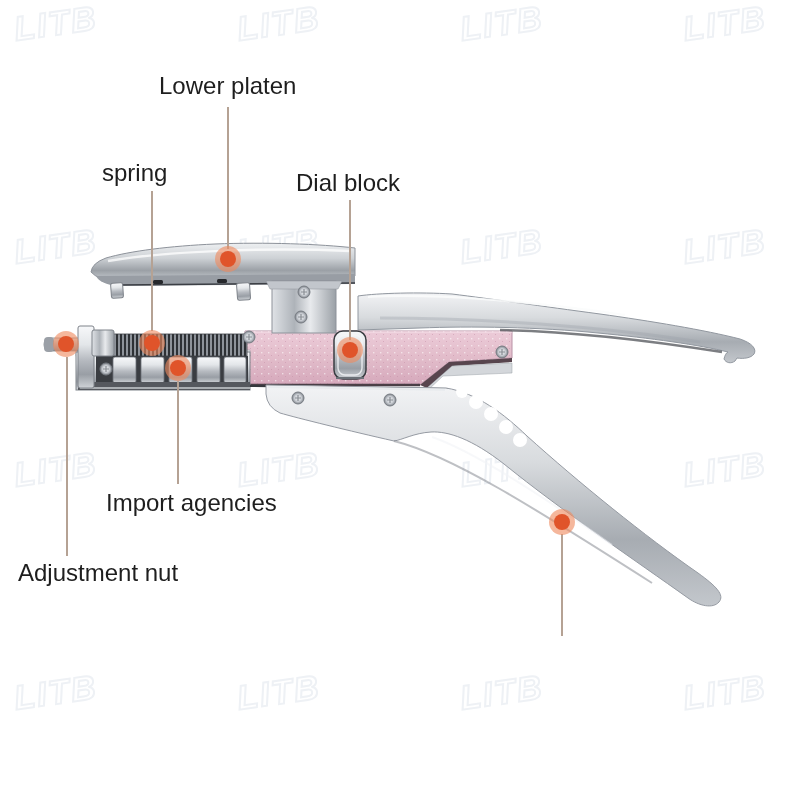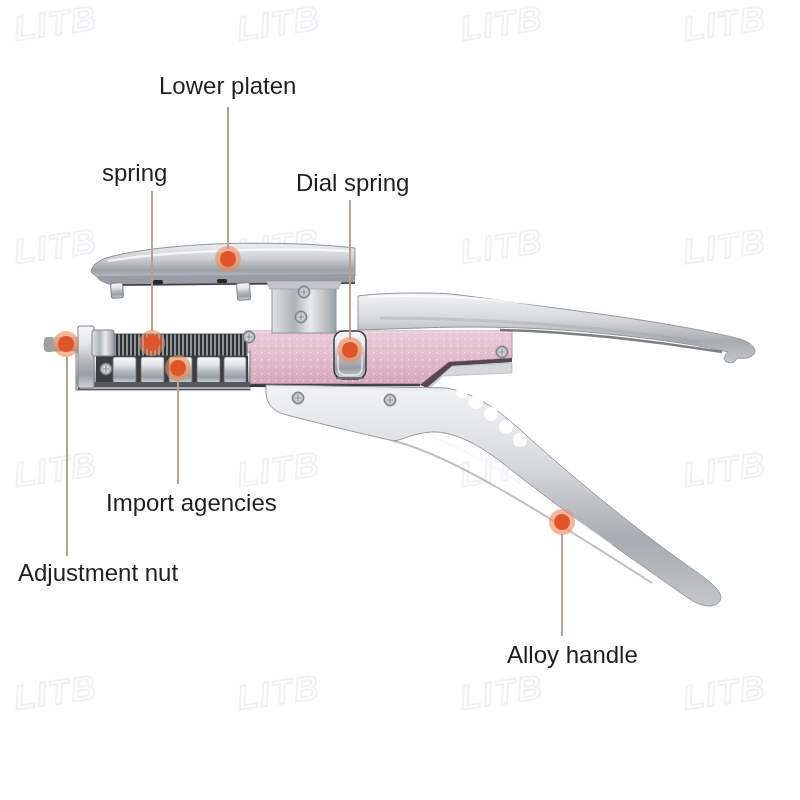--- a/index.html
+++ b/index.html
@@ -208,19 +208,18 @@
 
     <div class="dot" style="left:215px;top:246px"></div>
     <div class="dot" style="left:139px;top:330px"></div>
     <div class="dot" style="left:53px;top:331px"></div>
     <div class="dot" style="left:165px;top:355px"></div>
     <div class="dot" style="left:337px;top:337px"></div>
     <div class="dot" style="left:549px;top:509px"></div>
 
     <div class="label" style="left:159px;top:72px">Lower platen</div>
     <div class="label" style="left:102px;top:159px">spring</div>
-    <div class="label" style="left:296px;top:169px">Dial spring</div>
+    <div class="label" style="left:296px;top:169px">Dial block</div>
     <div class="label" style="left:106px;top:489px">Import agencies</div>
     <div class="label" style="left:18px;top:559px">Adjustment nut</div>
-    <div class="label" style="left:507px;top:641px">Alloy handle</div>
   </div>
 
 </div>
 
 </body></html>

